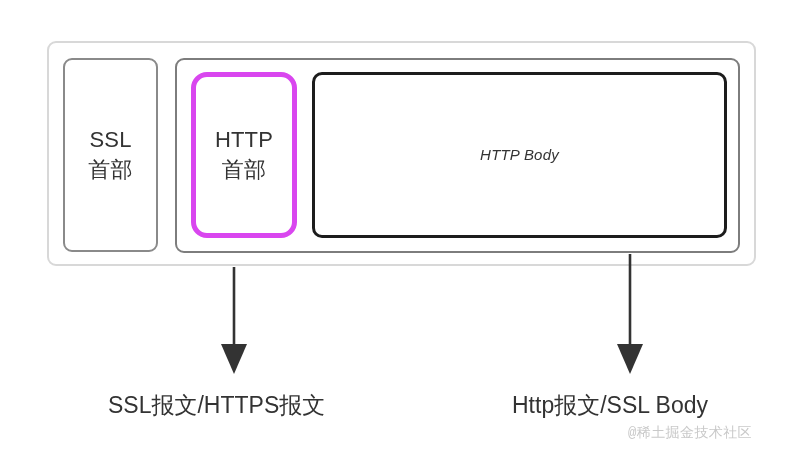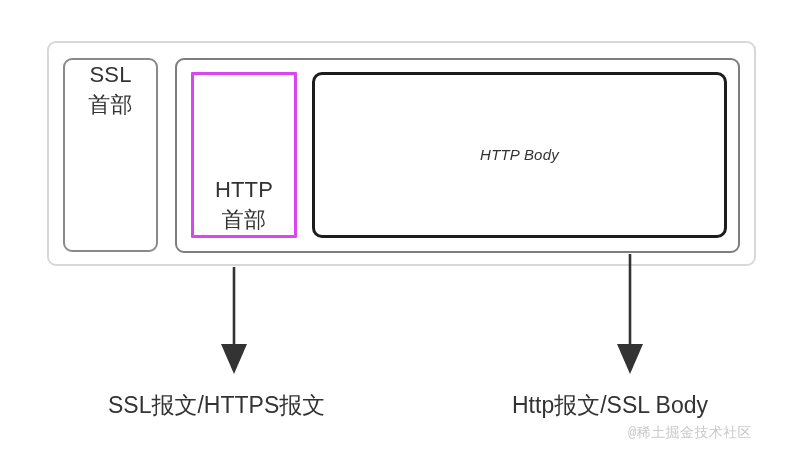--- a/index.html
+++ b/index.html
@@ -42,20 +42,21 @@
     position: absolute;
     left: 63px;
     top: 58px;
     width: 95px;
     height: 194px;
     box-sizing: border-box;
     border: 2.5px solid #8a8a8a;
     border-radius: 9px;
     background: #ffffff;
     display: flex;
+    align-items: center;
     justify-content: center;
   }
 
   
   .http-packet {
     position: absolute;
     left: 175px;
     top: 58px;
     width: 565px;
     height: 195px;
@@ -66,25 +67,25 @@
   }
 
   
   .http-header-box {
     position: absolute;
     left: 191px;
     top: 72px;
     width: 106px;
     height: 166px;
     box-sizing: border-box;
-    border: 3px solid #d946ef;
-    border-radius: 1px;
+    border: 5px solid #d946ef;
+    border-radius: 16px;
     background: #ffffff;
     display: flex;
-    align-items: flex-end;
+    align-items: center;
     justify-content: center;
   }
 
   
   .http-body-box {
     position: absolute;
     left: 312px;
     top: 72px;
     width: 415px;
     height: 166px;

